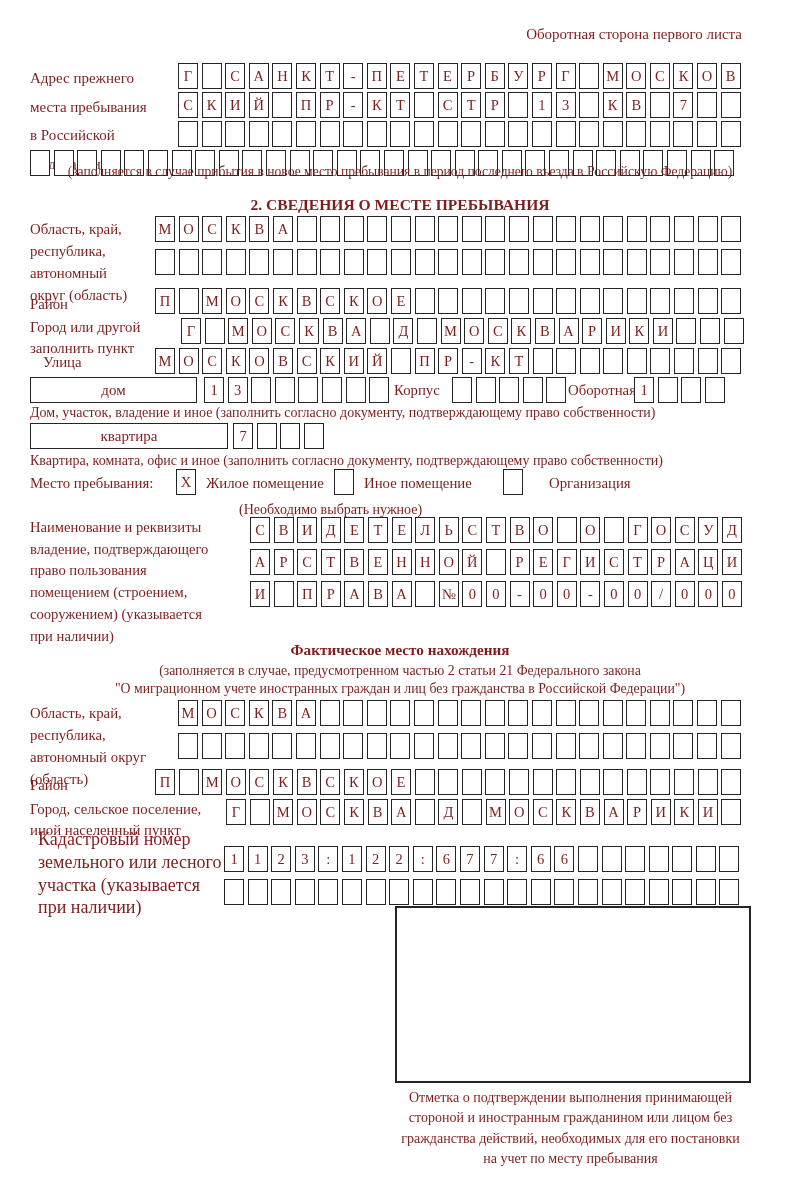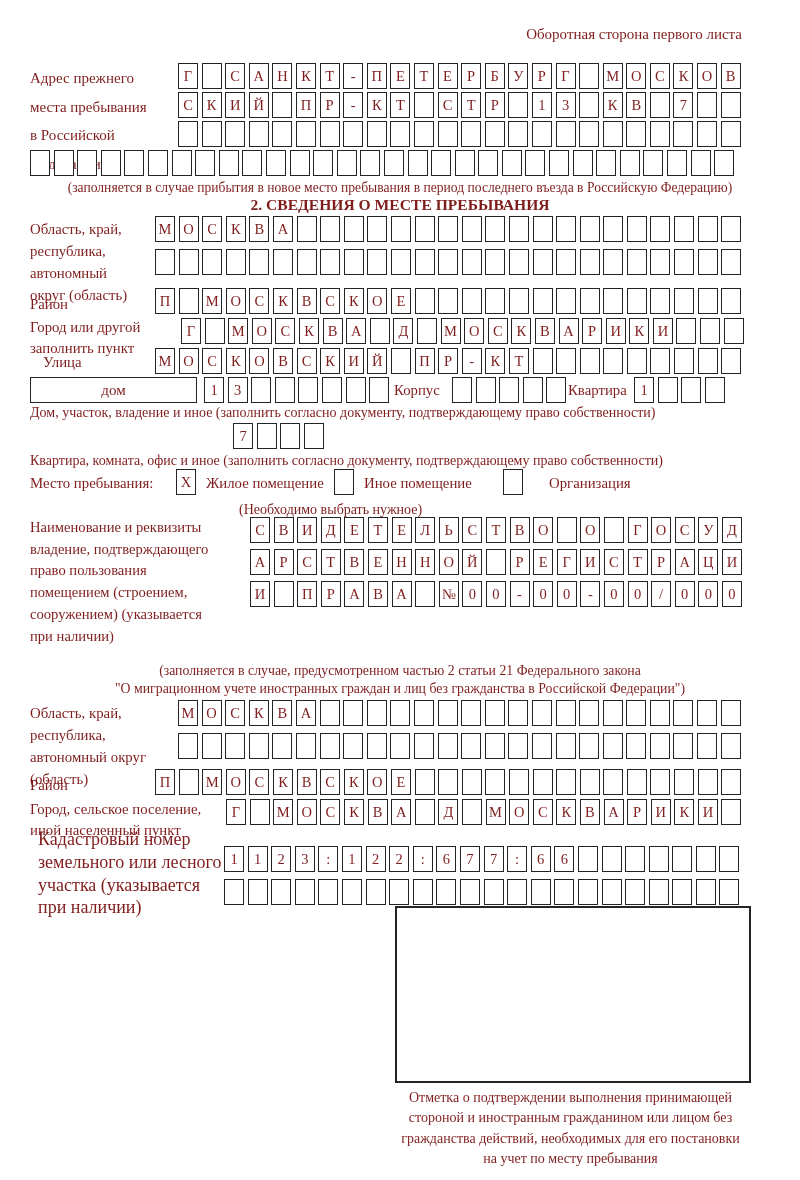--- a/index.html
+++ b/index.html
@@ -136,21 +136,21 @@
       <span class="cell"></span>
       <span class="cell"></span>
       <span class="cell"></span>
       <span class="cell"></span>
       <span class="cell"></span>
       <span class="cell"></span>
       <span class="cell"></span>
       <span class="cell"></span>
       <span class="cell"></span>
     </div>
-  <div class="abs caption center" style="top:180px;">(заполняется в случае прибытия в новое место пребывания в период последнего въезда в Российскую Федерацию)</div>
+  <div class="abs caption center" style="top:164px;">(заполняется в случае прибытия в новое место пребывания в период последнего въезда в Российскую Федерацию)</div>
 
   <div class="abs title center" style="top:196px;">2. СВЕДЕНИЯ О МЕСТЕ ПРЕБЫВАНИЯ</div>
 
   <div class="abs lbl-lines" style="top:218px;left:30px;font-size:14.8px;line-height:22px;">
     <div>Область, край,</div>
     <div>республика,</div>
     <div>автономный</div>
     <div>округ (область)</div>
   </div>
   <div class="boxrow" style="top:216px;left:155px;">
@@ -309,29 +309,30 @@
       <span class="cell"></span>
     </div>
   <div class="abs lbl" style="top:380px;left:394px;">Корпус</div>
   <div class="boxrow" style="top:377px;left:452px;">
       <span class="cell"></span>
       <span class="cell"></span>
       <span class="cell"></span>
       <span class="cell"></span>
       <span class="cell"></span>
     </div>
-  <div class="abs lbl" style="top:380px;left:568px;">Квартира</div>
+  <div class="abs lbl" style="top:380px;left:568px;">Оборотная</div>
   <div class="boxrow" style="top:377px;left:634px;">
       <span class="cell">1</span>
       <span class="cell"></span>
       <span class="cell"></span>
       <span class="cell"></span>
     </div>
   <div class="abs caption" style="top:405px;left:30px;font-size:14px;">Дом, участок, владение и иное (заполнить согласно документу, подтверждающему право собственности)</div>
 
+  <div class="labelbox" style="top:423px;left:30px;width:198px;">квартира</div>
   <div class="boxrow" style="top:423px;left:233px;">
       <span class="cell">7</span>
       <span class="cell"></span>
       <span class="cell"></span>
       <span class="cell"></span>
     </div>
   <div class="abs caption" style="top:453px;left:30px;font-size:14px;">Квартира, комната, офис и иное (заполнить согласно документу, подтверждающему право собственности)</div>
 
   <div class="abs lbl" style="top:473px;left:30px;">Место пребывания:</div>
   <div class="boxrow" style="top:469px;left:176px;">
@@ -419,20 +420,21 @@
       <span class="cell">0</span>
       <span class="cell">-</span>
       <span class="cell">0</span>
       <span class="cell">0</span>
       <span class="cell">/</span>
       <span class="cell">0</span>
       <span class="cell">0</span>
       <span class="cell">0</span>
     </div>
 
+  <div class="abs title center" style="top:641px;font-size:15.2px;">Фактическое место нахождения</div>
   <div class="abs caption center" style="top:663px;font-size:13.8px;">(заполняется в случае, предусмотренном частью 2 статьи 21 Федерального закона</div>
   <div class="abs caption center" style="top:681px;font-size:13.8px;">"О миграционном учете иностранных граждан и лиц без гражданства в Российской Федерации")</div>
 
   <div class="abs lbl-lines" style="top:702px;left:30px;font-size:14.8px;line-height:22px;">
     <div>Область, край,</div>
     <div>республика,</div>
     <div>автономный округ</div>
     <div>(область)</div>
   </div>
   <div class="boxrow" style="top:700px;left:178px;">

